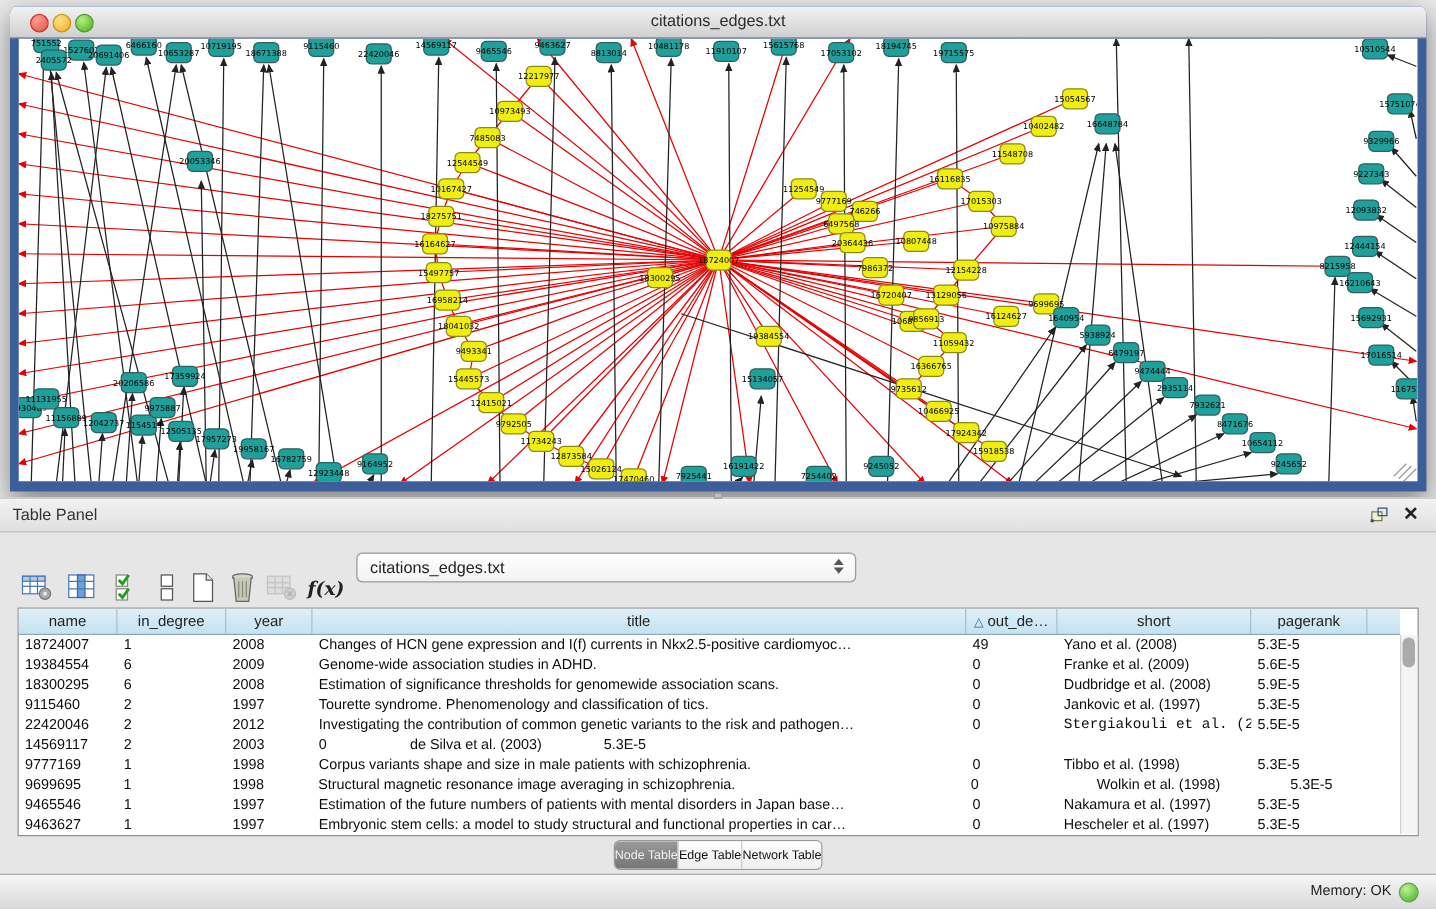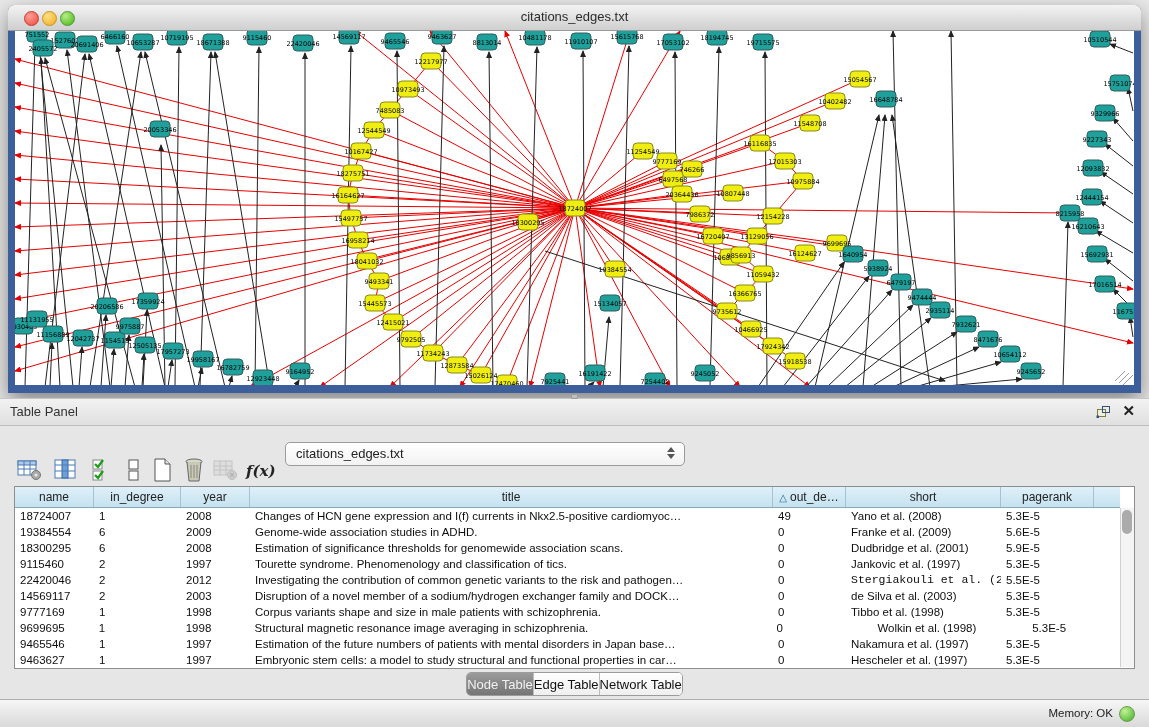--- a/index.html
+++ b/index.html
@@ -45,21 +45,21 @@
     border-right:1px solid #a4c2d1;overflow:hidden;white-space:nowrap;cursor:pointer;}
   .th .tri{color:#1f6d8c;font-size:10px;margin-right:3px;}
   .tbody{position:absolute;left:0;top:21px;width:1105px;}
   .tr{display:flex;height:16px;line-height:16px;}
   .td{box-sizing:border-box;font-size:11.5px;color:#0e0e0e;padding-left:5px;overflow:hidden;white-space:nowrap;}
   .vscroll{position:absolute;right:0;top:21px;width:13px;height:159px;background:#f4f4f4;border-left:1px solid #d0d0d0;}
   .vthumb{position:absolute;left:1px;top:2px;width:10px;height:24px;border-radius:5px;background:#ababab;}
   
   .tabs{position:absolute;left:0;top:274px;width:1149px;height:24px;text-align:center;}
   .seg{display:inline-flex;border:1px solid #9b9b9b;border-radius:5px;overflow:hidden;background:#fff;}
-  .seg button{height:22px;border:0;padding:0 0;font-size:13px;background:linear-gradient(#ffffff,#efefef);
+  .seg button{height:22px;border:0;padding:0 0;font-size:10px;background:linear-gradient(#ffffff,#efefef);
     color:#111;border-right:1px solid #bdbdbd;cursor:pointer;font-family:"Liberation Sans",sans-serif;text-align:right;}
   .seg button:last-child{border-right:0;}
   .seg button.active{background:linear-gradient(#9a9a9a,#757575);color:#f2f2f2;}
   
   .statusbar{position:absolute;left:0;top:699px;width:1149px;height:28px;
     background:linear-gradient(#f6f6f6,#d8d8d8);border-top:1px solid #adadad;}
   .mem-label{position:absolute;right:36px;top:7px;font-size:11.5px;color:#222;}
   .orb{position:absolute;right:14px;top:6px;width:14px;height:14px;border-radius:50%;
     background:radial-gradient(circle at 35% 30%,#c2f297,#3fae24);border:1px solid #6f9a52;}
   svg text{font-family:"DejaVu Sans",sans-serif;}
@@ -788,21 +788,21 @@
           <div class="td" style="width: 73px;">0</div>
           <div class="td" style="width: 155px;">Franke et al. (2009)</div>
           <div class="td" style="width: 93px;">5.6E-5</div>
         </div>
         <div class="tr">
           <div class="td" style="width: 79px;">18300295</div>
           <div class="td" style="width: 87px;">6</div>
           <div class="td" style="width: 69px;">2008</div>
           <div class="td" style="width: 523px;">Estimation of significance thresholds for genomewide association scans.</div>
           <div class="td" style="width: 73px;">0</div>
-          <div class="td" style="width: 155px;">Dudbridge et al. (2001)</div>
+          <div class="td" style="width: 155px;">Dudbridge et al. (2008)</div>
           <div class="td" style="width: 93px;">5.9E-5</div>
         </div>
         <div class="tr">
           <div class="td" style="width: 79px;">9115460</div>
           <div class="td" style="width: 87px;">2</div>
           <div class="td" style="width: 69px;">1997</div>
           <div class="td" style="width: 523px;">Tourette syndrome. Phenomenology and classification of tics.</div>
           <div class="td" style="width: 73px;">0</div>
           <div class="td" style="width: 155px;">Jankovic et al. (1997)</div>
           <div class="td" style="width: 93px;">5.3E-5</div>
@@ -813,21 +813,20 @@
           <div class="td" style="width: 69px;">2012</div>
           <div class="td" style="width: 523px;">Investigating the contribution of common genetic variants to the risk and pathogen…</div>
           <div class="td" style="width: 73px;">0</div>
           <div class="td" style="width: 155px; font-family: Liberation Mono, monospace;">Stergiakouli et al. (2012)</div>
           <div class="td" style="width: 93px;">5.5E-5</div>
         </div>
         <div class="tr">
           <div class="td" style="width: 79px;">14569117</div>
           <div class="td" style="width: 87px;">2</div>
           <div class="td" style="width: 69px;">2003</div>
-          <div class="td" style="width: 523px;">Disruption of a novel member of a sodium/hydrogen exchanger family and DOCK…</div>
           <div class="td" style="width: 73px;">0</div>
           <div class="td" style="width: 155px;">de Silva et al. (2003)</div>
           <div class="td" style="width: 93px;">5.3E-5</div>
         </div>
         <div class="tr">
           <div class="td" style="width: 79px;">9777169</div>
           <div class="td" style="width: 87px;">1</div>
           <div class="td" style="width: 69px;">1998</div>
           <div class="td" style="width: 523px;">Corpus variants shape and size in male patients with schizophrenia.</div>
           <div class="td" style="width: 73px;">0</div>

